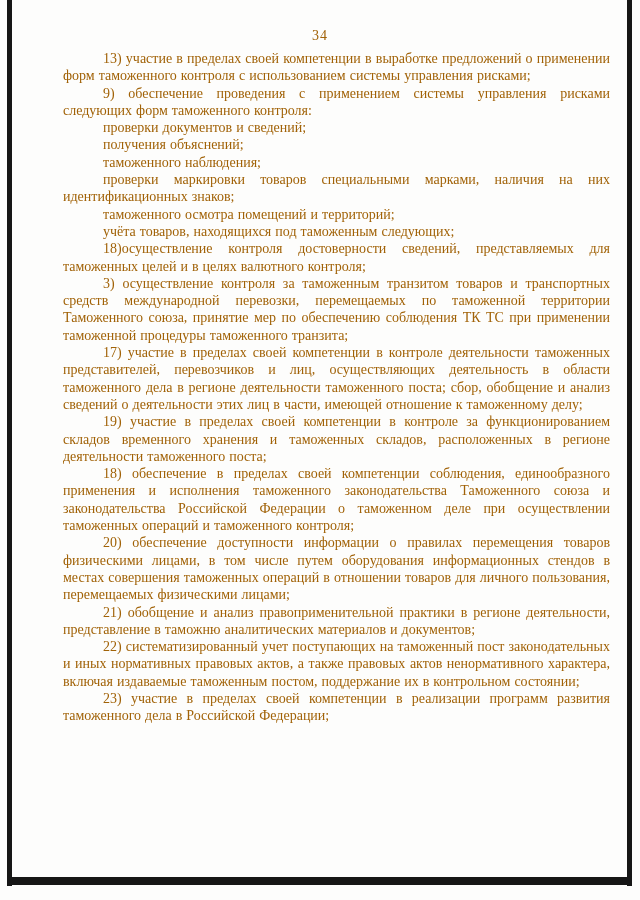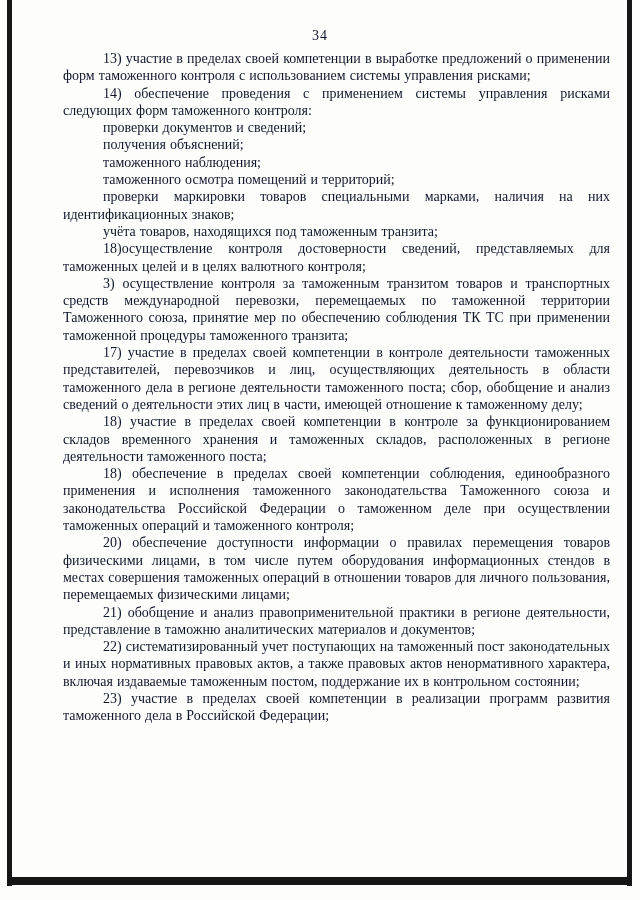--- a/index.html
+++ b/index.html
@@ -7,21 +7,21 @@
     padding: 0;
     background: #ffffff;
   }
   .page {
     position: relative;
     width: 640px;
     height: 900px;
     background: #fdfdfc;
     overflow: hidden;
     font-family: "Liberation Serif", serif;
-    color: #0f172a;
+    color: #a16207;
   }
   .border-bar {
     position: absolute;
     background: #161616;
   }
   .border-left {
     left: 7px; top: 0; width: 5px; height: 886px;
   }
   .border-right {
     left: 627px; top: 0; width: 5px; height: 886px;
@@ -61,30 +61,30 @@
 <div class="page">
   <div class="border-bar border-left"></div>
   <div class="border-bar border-right"></div>
   <div class="border-bar border-bottom"></div>
 
   <div class="page-number">34</div>
 
   <div class="content">
 
   <p class="para item">13) участие в пределах своей компетенции в выработке предложений о применении форм таможенного контроля с использованием системы управления рисками;</p>
-      <p class="para item">14) обеспечение проведения с применением системы управления рисками следующих форм таможенного контроля:</p>
+      <p class="para item">9) обеспечение проведения с применением системы управления рисками следующих форм таможенного контроля:</p>
       <p class="para subitem">проверки документов и сведений;</p>
       <p class="para subitem">получения объяснений;</p>
       <p class="para subitem">таможенного наблюдения;</p>
+      <p class="para subitem">проверки маркировки товаров специальными марками, наличия на них идентификационных знаков;</p>
       <p class="para subitem">таможенного осмотра помещений и территорий;</p>
-      <p class="para subitem">проверки маркировки товаров специальными марками, наличия на них идентификационных знаков;</p>
-      <p class="para subitem">учёта товаров, находящихся под таможенным транзита;</p>
+      <p class="para subitem">учёта товаров, находящихся под таможенным следующих;</p>
       <p class="para item">18)осуществление контроля достоверности сведений, представляемых для таможенных целей и в целях валютного контроля;</p>
       <p class="para item">3) осуществление контроля за таможенным транзитом товаров и транспортных средств международной перевозки, перемещаемых по таможенной территории Таможенного союза, принятие мер по обеспечению соблюдения ТК ТС при применении таможенной процедуры таможенного транзита;</p>
       <p class="para item">17) участие в пределах своей компетенции в контроле деятельности таможенных представителей, перевозчиков и лиц, осуществляющих деятельность в области таможенного дела в регионе деятельности таможенного поста; сбор, обобщение и анализ сведений о деятельности этих лиц в части, имеющей отношение к таможенному делу;</p>
-      <p class="para item">18) участие в пределах своей компетенции в контроле за функционированием складов временного хранения и таможенных складов, расположенных в регионе деятельности таможенного поста;</p>
+      <p class="para item">19) участие в пределах своей компетенции в контроле за функционированием складов временного хранения и таможенных складов, расположенных в регионе деятельности таможенного поста;</p>
       <p class="para item">18) обеспечение в пределах своей компетенции соблюдения, единообразного применения и исполнения таможенного законодательства Таможенного союза и законодательства Российской Федерации о таможенном деле при осуществлении таможенных операций и таможенного контроля;</p>
       <p class="para item">20) обеспечение доступности информации о правилах перемещения товаров физическими лицами, в том числе путем оборудования информационных стендов в местах совершения таможенных операций в отношении товаров для личного пользования, перемещаемых физическими лицами;</p>
       <p class="para item">21) обобщение и анализ правоприменительной практики в регионе деятельности, представление в таможню аналитических материалов и документов;</p>
       <p class="para item">22) систематизированный учет поступающих на таможенный пост законодательных и иных нормативных правовых актов, а также правовых актов ненормативного характера, включая издаваемые таможенным постом, поддержание их в контрольном состоянии;</p>
       <p class="para item">23) участие в пределах своей компетенции в реализации программ развития таможенного дела в Российской Федерации;</p>
     </div>
 </div>
 
 </body></html>

